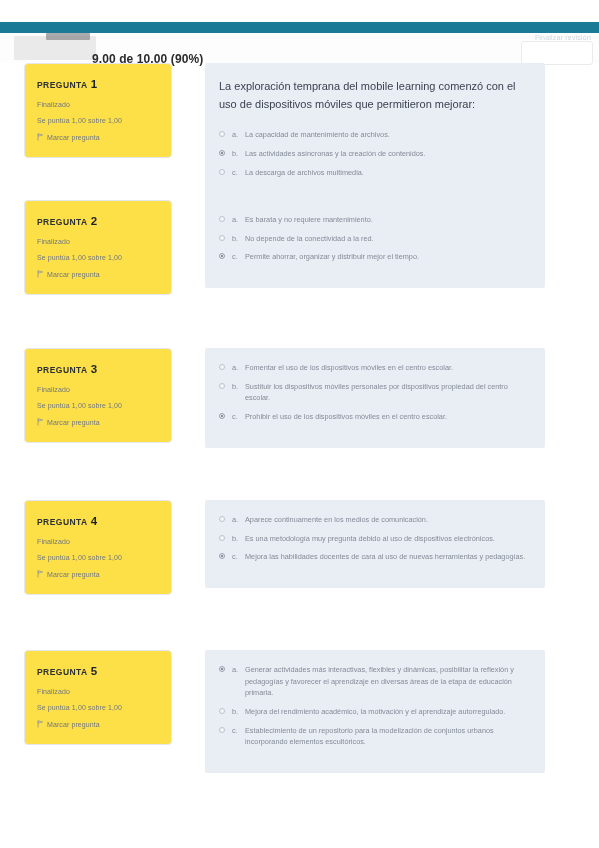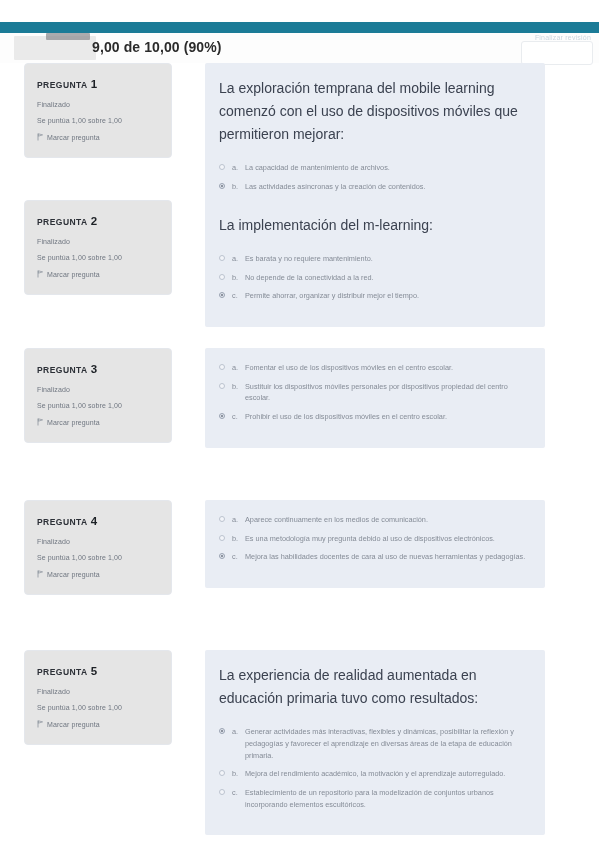--- a/index.html
+++ b/index.html
@@ -49,22 +49,22 @@
   .redacted-label {
     position: absolute;
     top: 33px; left: 46px;
     width: 44px; height: 7px;
     background: #8f8f93;
     opacity: .75;
     border-radius: 1px;
   }
   .grade-text {
     position: absolute;
-    top: 39px; left: 92px;
-    font-size: 14px;
+    top: 52px; left: 92px;
+    font-size: 12px;
     font-weight: bold;
     color: #2b2b2b;
     letter-spacing: .1px;
     white-space: nowrap;
   }
 
   .finish-review {
     position: absolute;
     top: 34px; right: 8px;
     font-size: 7px;
@@ -87,21 +87,21 @@
     position: absolute;
     left: 0;
     width: 599px;
   }
 
   .info-card {
     position: absolute;
     left: 24px;
     top: 0;
     width: 148px;
-    background: #e5e5e5;
+    background: #fde047;
     border: 1px solid #e4e7ec;
     border-radius: 4px;
     padding: 14px 12px 16px 12px;
   }
   .q-title {
     font-size: 8.5px;
     font-weight: bold;
     color: #2b2f36;
     letter-spacing: .45px;
     margin: 0 0 11px 0;
@@ -146,21 +146,21 @@
   .answer-panel {
     position: absolute;
     left: 205px;
     top: 0;
     width: 340px;
     background: #e9edf4;
     border-radius: 2px;
     padding: 14px 18px 18px 14px;
   }
   .q-text {
-    font-size: 14px;
+    font-size: 11px;
     line-height: 1.65;
     color: #3b4250;
     margin: 0 0 16px 0;
   }
   .opt-list {
     margin: 0; padding: 0; list-style: none;
   }
   .opt {
     display: flex;
     align-items: flex-start;
@@ -270,21 +270,20 @@
           <svg width="7" height="8" viewBox="0 0 7 8" aria-hidden="true">
             <path d="M1 0.5 L1 7.5" stroke="#8b929c" stroke-width="0.8" fill="none"></path>
             <path d="M1.4 0.8 L5.6 1.9 L1.4 3.2 Z" fill="none" stroke="#8b929c" stroke-width="0.7"></path>
           </svg>
         </span>
         <span>Marcar pregunta</span>
       </div>
     </div>
 
     <div class="answer-panel">
-      <p class="q-text">La implementación del m-learning:</p>
       <ul class="opt-list">
             <li class="opt">
               <span class="radio"></span>
               <span class="opt-letter">a.</span>
               <span class="opt-text">Es barata y no requiere mantenimiento.</span>
             </li>
             <li class="opt">
               <span class="radio"></span>
               <span class="opt-letter">b.</span>
               <span class="opt-text">No depende de la conectividad a la red.</span>
@@ -388,21 +387,20 @@
           <svg width="7" height="8" viewBox="0 0 7 8" aria-hidden="true">
             <path d="M1 0.5 L1 7.5" stroke="#8b929c" stroke-width="0.8" fill="none"></path>
             <path d="M1.4 0.8 L5.6 1.9 L1.4 3.2 Z" fill="none" stroke="#8b929c" stroke-width="0.7"></path>
           </svg>
         </span>
         <span>Marcar pregunta</span>
       </div>
     </div>
 
     <div class="answer-panel">
-      <p class="q-text">La experiencia de realidad aumentada en educación primaria tuvo como resultados:</p>
       <ul class="opt-list">
             <li class="opt">
               <span class="radio checked"></span>
               <span class="opt-letter">a.</span>
               <span class="opt-text">Generar actividades más interactivas, flexibles y dinámicas, posibilitar la reflexión y pedagogías y favorecer el aprendizaje en diversas áreas de la etapa de educación primaria.</span>
             </li>
             <li class="opt">
               <span class="radio"></span>
               <span class="opt-letter">b.</span>
               <span class="opt-text">Mejora del rendimiento académico, la motivación y el aprendizaje autorregulado.</span>

